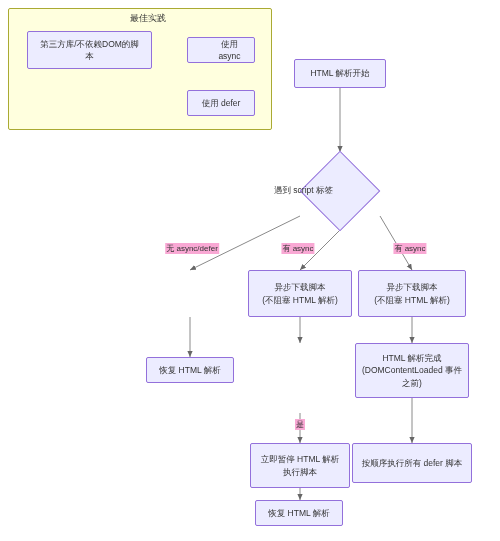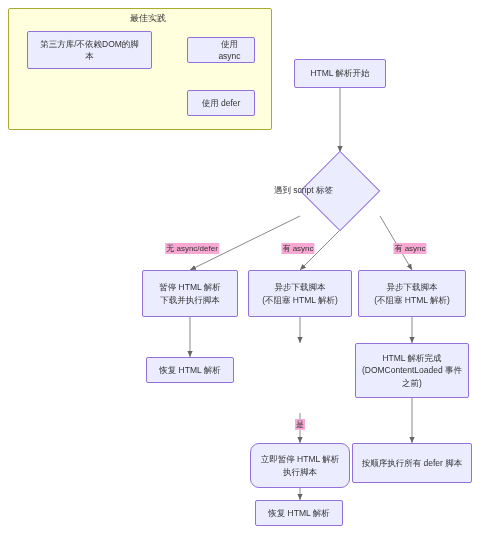--- a/index.html
+++ b/index.html
@@ -142,24 +142,20 @@
 
   <div class="diamond-wrap" style="left:274px; top:152px; width:132px; height:78px;">
     <div class="diamond-shape" style="width:55px; height:55px;"></div>
     <div class="diamond-label">遇到 script 标签</div>
   </div>
 
   <div class="edge-label" style="left:192px; top:243px;">无 async/defer</div>
   <div class="edge-label" style="left:298px; top:243px;">有 async</div>
   <div class="edge-label" style="left:410px; top:243px;">有 async</div>
 
-  <div class="node" style="left:142px; top:270px; width:96px; height:47px;">
-    <span>暂停 HTML 解析
-下载并执行脚本</span>
-  </div>
 
   <div class="node" style="left:248px; top:270px; width:104px; height:47px;">
     <span>异步下载脚本
 (不阻塞 HTML 解析)</span>
   </div>
 
   <div class="node" style="left:358px; top:270px; width:108px; height:47px;">
     <span>异步下载脚本
 (不阻塞 HTML 解析)</span>
   </div>
@@ -170,21 +166,21 @@
 
 
   <div class="edge-label" style="left:300px; top:419px;">是</div>
 
   <div class="node" style="left:355px; top:343px; width:114px; height:55px;">
     <span>HTML 解析完成
 (DOMContentLoaded 事件
 之前)</span>
   </div>
 
-  <div class="node" style="left:250px; top:443px; width:100px; height:45px;border-radius:9px;">
+  <div class="node" style="left:250px; top:443px; width:100px; height:45px;">
     <span>立即暂停 HTML 解析
 执行脚本</span>
   </div>
 
   <div class="node" style="left:352px; top:443px; width:120px; height:40px;text-align:right;">
     <span>按顺序执行所有 defer 脚本</span>
   </div>
 
   <div class="node" style="left:255px; top:500px; width:88px; height:26px;">
     <span>恢复 HTML 解析</span>

